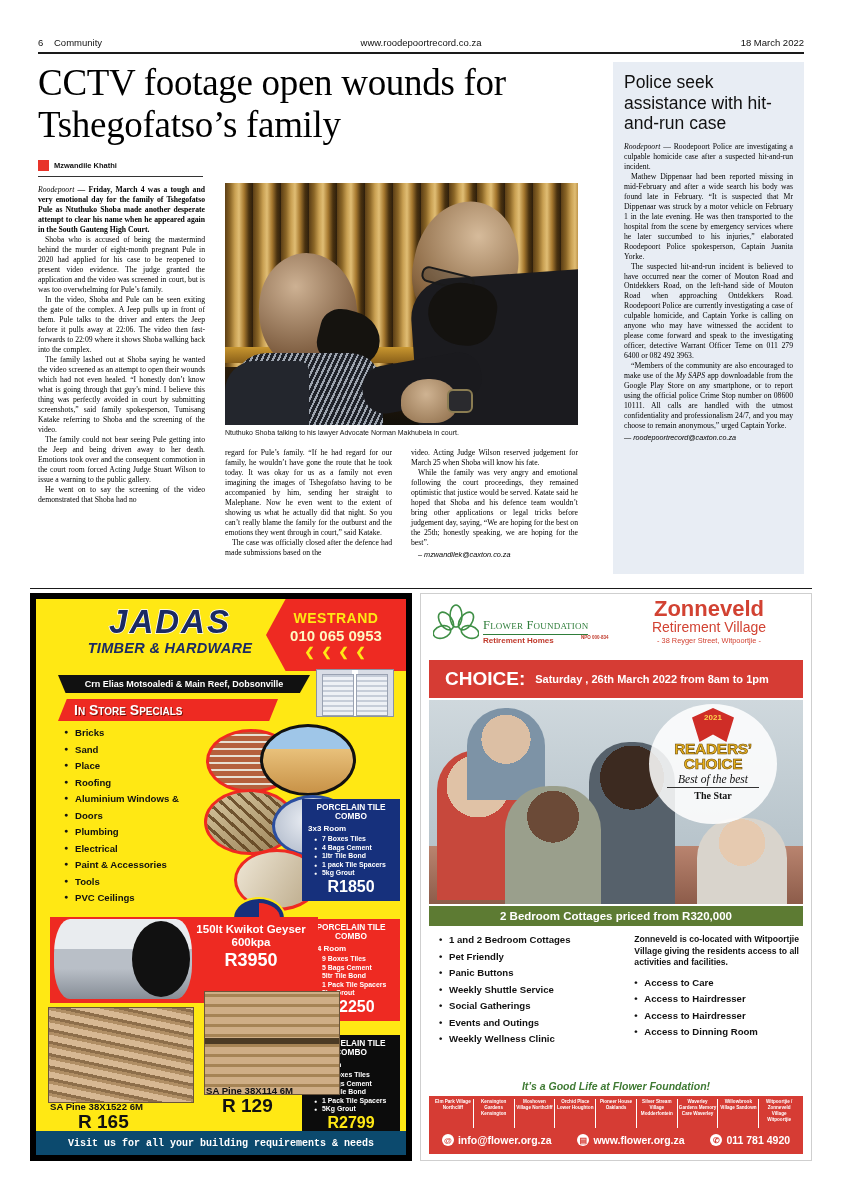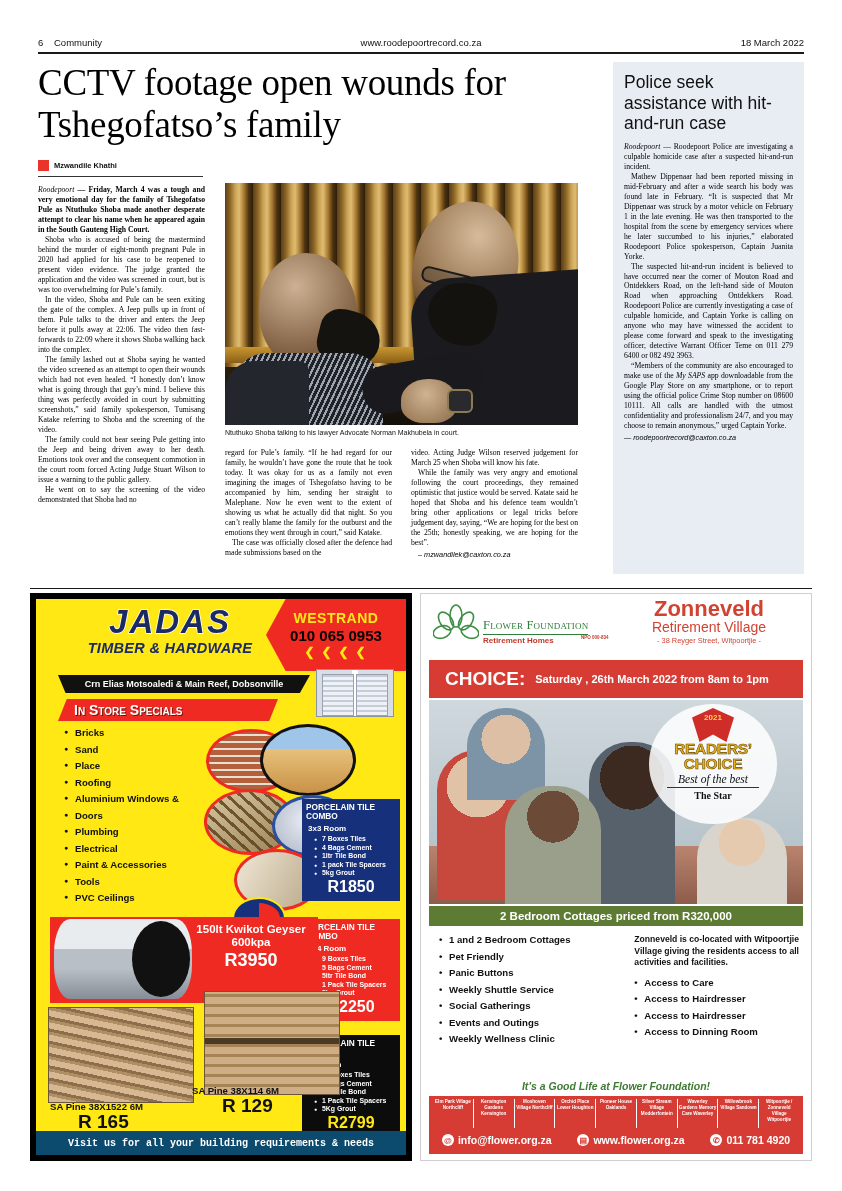--- a/index.html
+++ b/index.html
@@ -196,21 +196,21 @@
     background: #ee2a22;
     clip-path: polygon(14% 0, 100% 0, 100% 100%, 14% 100%, 0 50%);
     color: #fff; text-align: center; padding-top: 11px;
   }
   .j-westrand {
     font-family: "Liberation Sans", sans-serif; font-size: 14px; font-weight: bold;
     color: #ffe814; letter-spacing: 0.5px;
   }
   .j-phone {
     font-family: "Liberation Sans", sans-serif; font-size: 15px; font-weight: bold;
-    color: #000000; margin-top: 1px;
+    color: #fef9c3; margin-top: 1px;
   }
   .j-chev { color: #ffe814; font-size: 12px; letter-spacing: 2px; margin-top: 1px; font-weight:bold;}
   .j-addr {
     position: absolute; left: 22px; top: 76px; width: 252px; height: 18px;
     background: #111; color: #fff; font-family: "Liberation Sans", sans-serif;
     font-size: 9px; font-weight: bold; display: flex; align-items: center;
     justify-content: center;
     clip-path: polygon(0 0, 100% 0, 96% 100%, 3% 100%);
   }
   .j-cementimg {
@@ -261,21 +261,21 @@
   .ov-paint { left: 198px; top: 250px; width: 86px; height: 62px;
     border: 3px solid #ee2a22;
     background: linear-gradient(120deg,#efe7d6,#b9a786);}
 
   .j-tilebox { position: absolute; right: 6px; width: 98px; padding: 4px 4px 5px; }
   .tb1 { top: 200px; background: #16307c; color: #fff; }
   .tb2 { top: 320px; background: #ee2a22; color: #fff; }
   .tb3 { top: 436px; background: #0c0c0c; color: #fff; }
   .tb-title {
     font-family: "Liberation Sans", sans-serif; font-size: 8.3px; font-weight: bold;
-    text-align: left; line-height: 1.1;
+    text-align: center; line-height: 1.1;
   }
   .tb-room {
     font-family: "Liberation Sans", sans-serif; font-size: 8px; font-weight: bold;
     margin: 3px 0 2px 2px;
   }
   .tb-items { list-style: none; font-family: "Liberation Sans", sans-serif;
               font-size: 6.9px; font-weight: bold; margin-left: 8px; }
   .tb-items li { margin-bottom: 1.5px; position: relative; padding-left: 8px; }
   .tb-items li::before{content:"●";position:absolute;left:0;font-size:5px;top:1px;}
   .tb-price {
@@ -322,21 +322,21 @@
     background: repeating-linear-gradient(0deg,#cfae86 0 7px,#a68455 7px 10px);
     border: 1px solid #6a543a;
   }
   .j-pine2::after{content:"";position:absolute;left:0;right:0;top:46px;height:6px;background:#4b3a24;}
   .pine-lbl {
     position: absolute; font-family: "Liberation Sans", sans-serif;
     font-weight: bold; color: #111;
   }
   .pl1 { left: 14px; top: 502px; font-size: 9.6px; }
   .pp1 { left: 42px; top: 512px; font-size: 19px; }
-  .pl2 { left: 156px; top: 486px; font-size: 9.6px; }
+  .pl2 { left: 170px; top: 486px; font-size: 9.6px; }
   .pp2 { left: 186px; top: 496px; font-size: 19px; }
 
   .j-footer {
     position: absolute; left: 0; bottom: 0; width: 100%; height: 24px;
     background: #0c4a6e; color: #fff;
     font-family: Liberation Mono, monospace; font-size: 10px; font-weight: bold;
     display: flex; align-items: center; justify-content: center;
   }
   .j-right-strip{
     position:absolute; right:0; top:196px; width:4px; height:300px; background:#ffe814;

